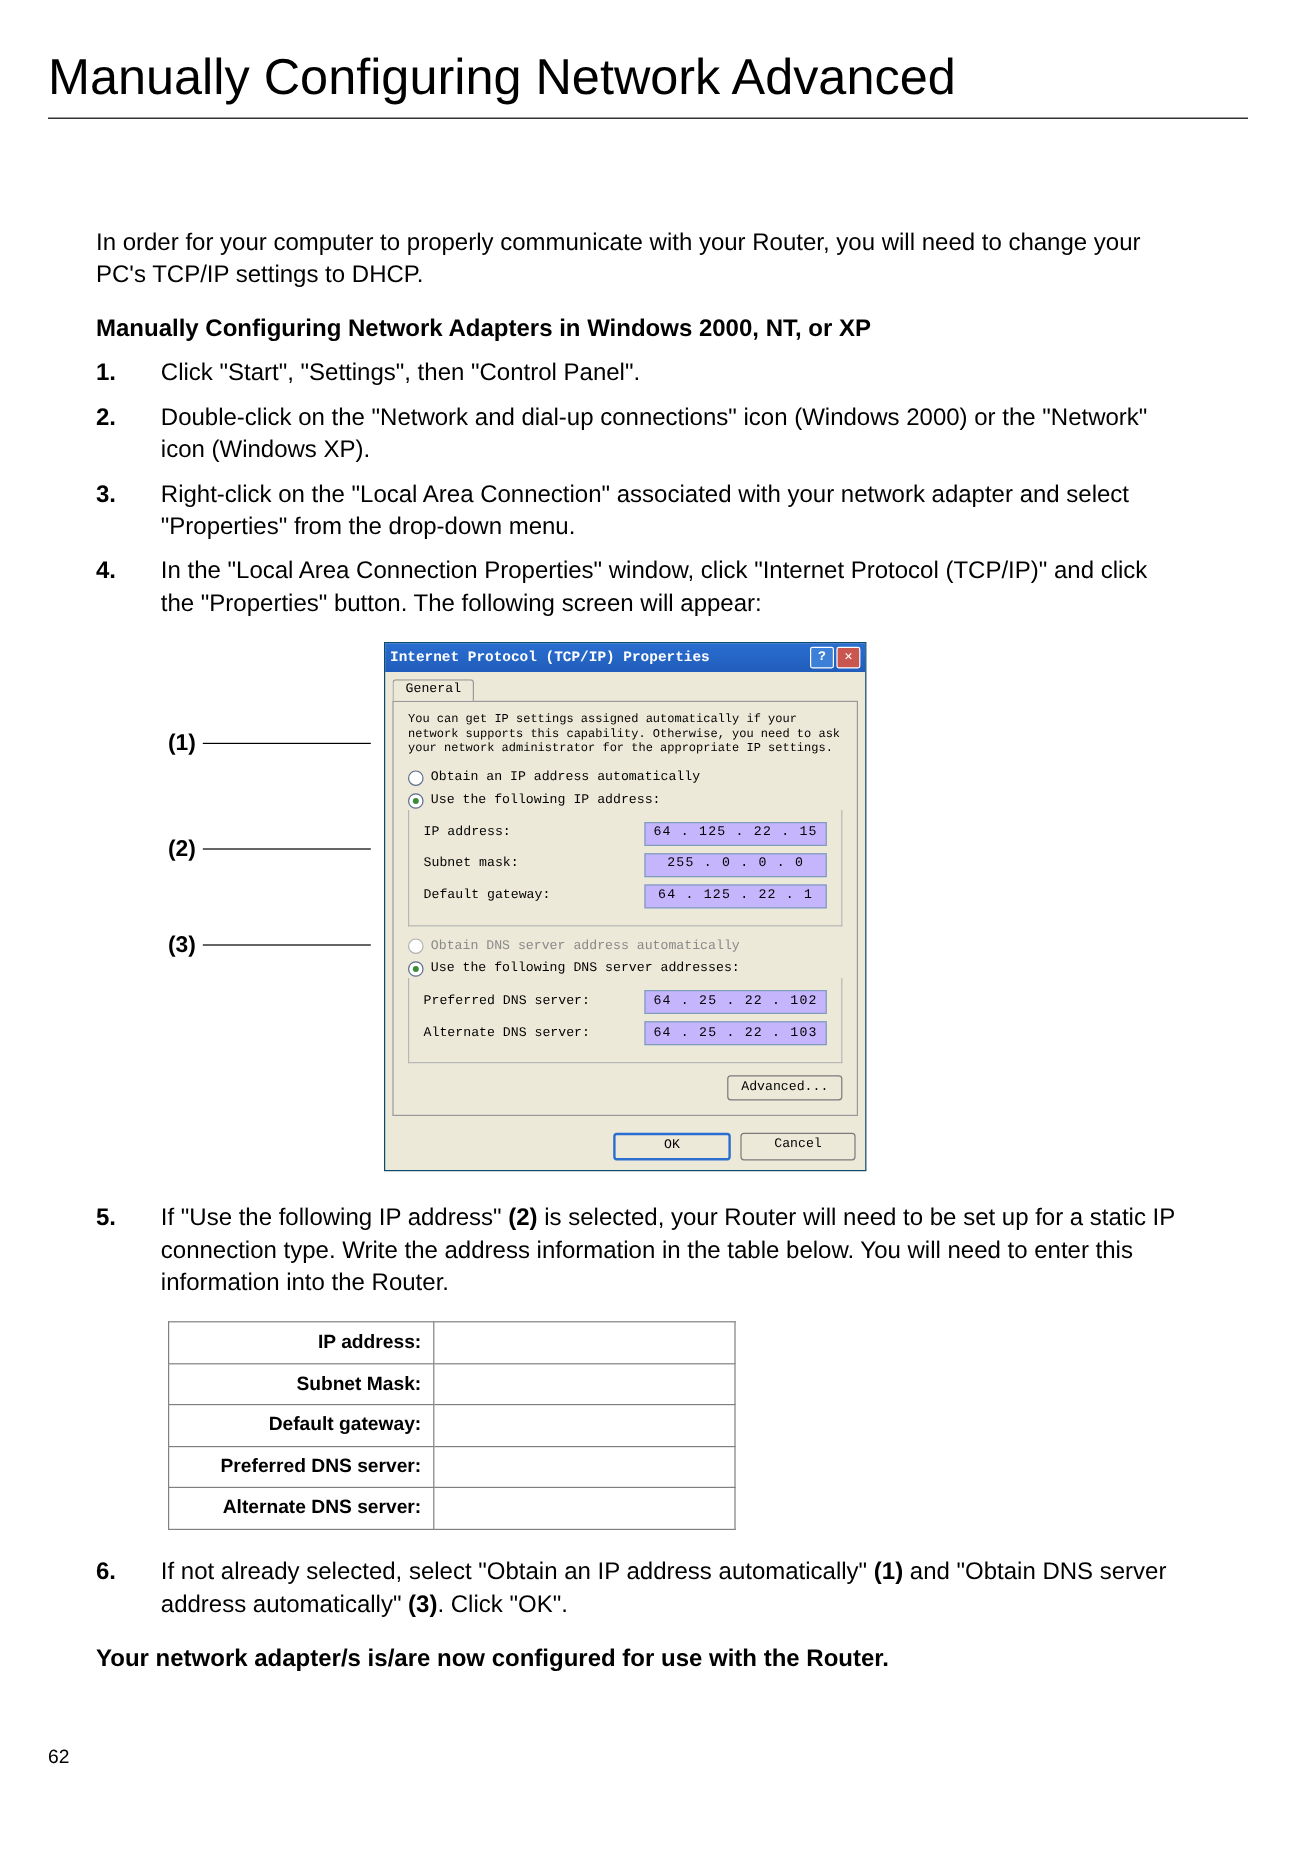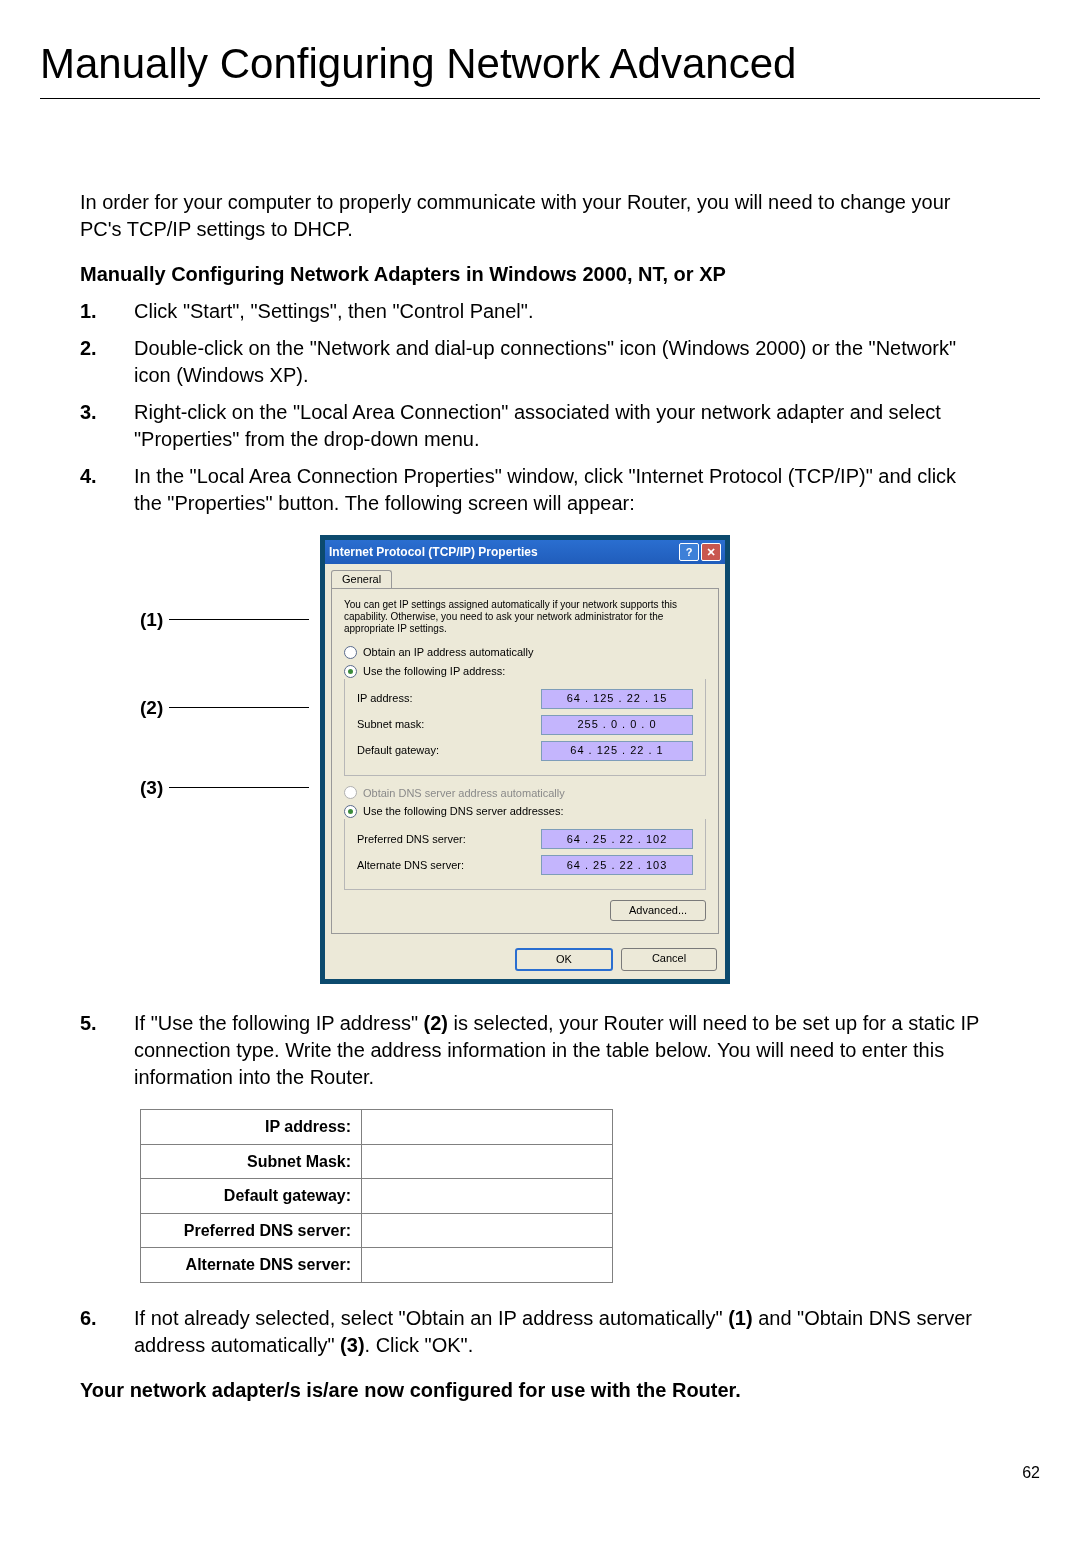--- a/index.html
+++ b/index.html
@@ -46,21 +46,21 @@
     flex-shrink: 0;
     font-weight: 700;
   }
   ol.steps > li .txt { flex: 1; }
   .txt b { font-weight: 700; }
   .conclusion {
     font-weight: 700;
     margin-top: 14px;
   }
   .pagenum {
-    text-align: right;
+    text-align: left;
     margin-top: 60px;
     font-size: 16px;
   }
 
   
   .figure-wrap {
     display: flex;
     align-items: flex-start;
     margin: 18px 0 26px 60px;
   }
@@ -75,23 +75,23 @@
   .callouts .co .line {
     display: inline-block;
     height: 1px;
     background: #000;
     width: 140px;
   }
 
   
   .dlg {
     width: 400px;
-    border: 5px solid #0c4a6e;
+    border: 1px solid #0c4a6e;
     background: #ece9d8;
-    font-family: Liberation Sans, sans-serif;
+    font-family: Liberation Mono, monospace;
     font-size: 11px;
     color: #000;
   }
   .dlg-titlebar {
     background: linear-gradient(#2a6ed0, #205dbb);
     color: #fff;
     display: flex;
     align-items: center;
     justify-content: space-between;
     padding: 3px 4px;

